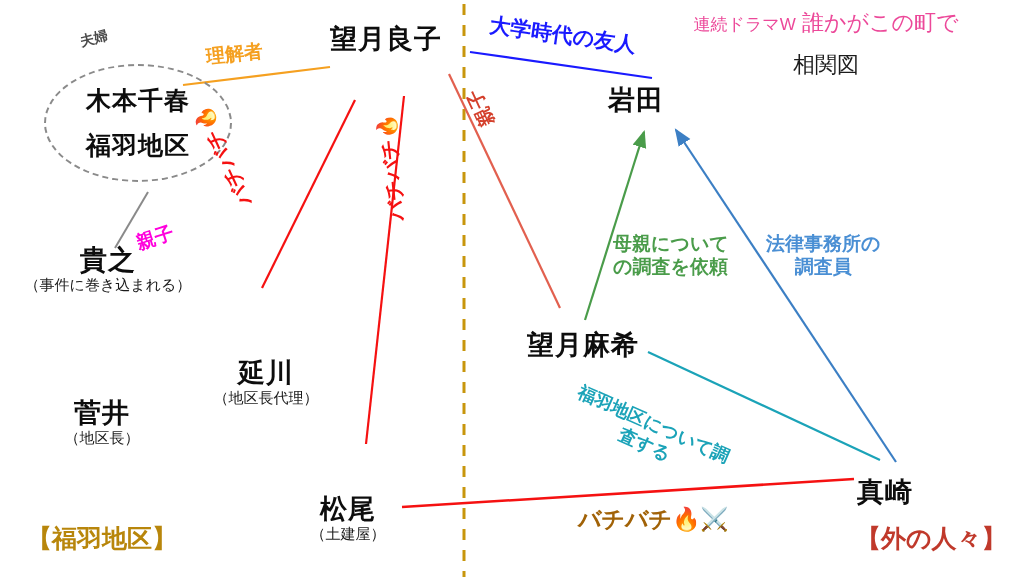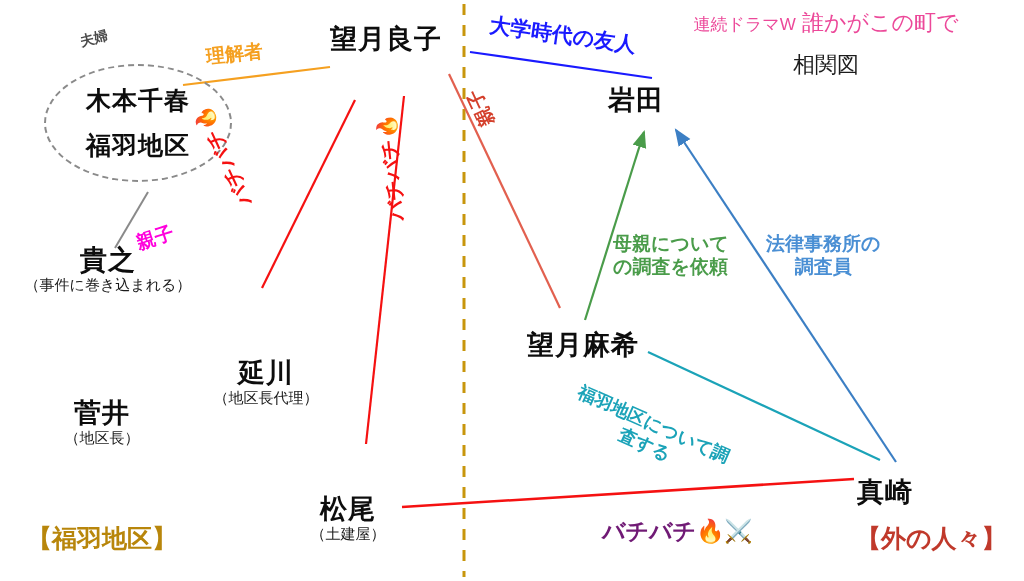--- a/index.html
+++ b/index.html
@@ -196,19 +196,19 @@
 
   <div class="edge-label" style="left:613px; top:232px; font-size:19px; color:#4a9c4a; white-space:pre;">母親について
 の調査を依頼</div>
 
   <div class="edge-label" style="left:766px; top:232px; font-size:19px; color:#4a8fd4; white-space:pre; text-align:center;">法律事務所の
 調査員</div>
 
   <div class="edge-label" style="left:583px; top:382px; font-size:18px; color:#1ba3b8; white-space:pre; text-align:center; transform:rotate(24deg); transform-origin:left top;">福羽地区について調
 査する</div>
 
-  <div class="edge-label" style="left:602px; top:505px; font-size:23px; color:#701a75;margin-top:12px;">バチバチ🔥⚔️</div>
+  <div class="edge-label" style="left:578px; top:505px; font-size:23px; color:#a16207;">バチバチ🔥⚔️</div>
 
   <div class="region" style="left:856px; top:522px; color:#c0392b;">【外の人々】</div>
 
   <div class="region" style="left:27px; top:522px; color:#b8860b;">【福羽地区】</div>
 
 </div>
 
 </body></html>

